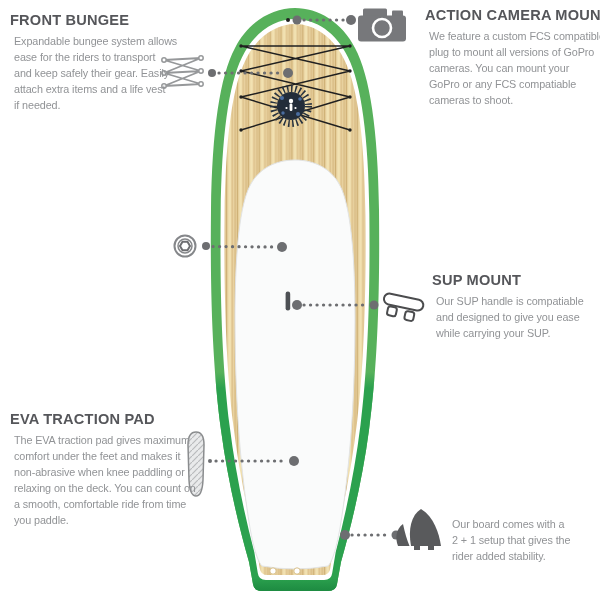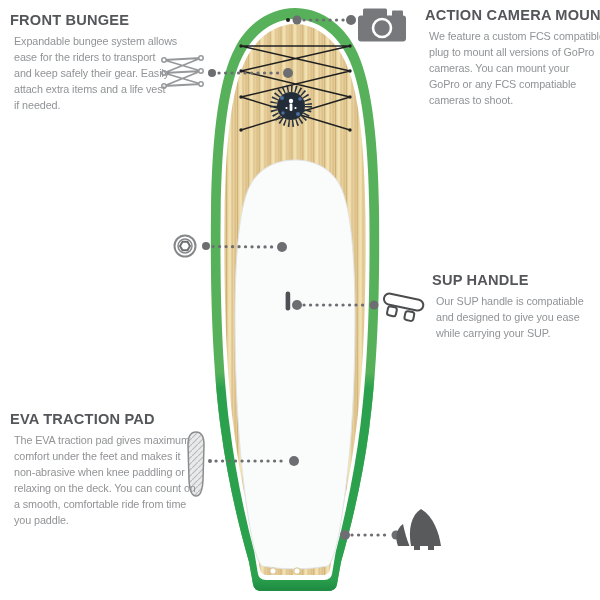--- a/index.html
+++ b/index.html
@@ -213,32 +213,35 @@
     <h2>ACTION CAMERA MOUNT</h2>
     <p class="body">We feature a custom FCS compatible
 plug to mount all versions of GoPro
 cameras. You can mount your
 GoPro or any FCS compatiable
 cameras to shoot.</p>
   </div>
 
 
   <div class="section" style="left:432px;top:272px">
-    <h2>SUP HANDLE</h2>
+    <h2>SUP MOUNT</h2>
     <p class="body">Our SUP handle is compatiable
 and designed to give you ease
 while carrying your SUP.</p>
   </div>
 
   <div class="section" style="left:10px;top:411px">
     <h2>EVA TRACTION PAD</h2>
     <p class="body">The EVA traction pad gives maximum
 comfort under the feet and makes it
 non-abrasive when knee paddling or
 relaxing on the deck. You can count on
 a smooth, comfortable ride from time
 you paddle.</p>
   </div>
 
   <div class="section" style="left:448px;top:512px">
+    <p class="body">Our board comes with a
+2 + 1 setup that gives the
+rider added stability.</p>
   </div>
 
 </div>
 
 </body></html>

